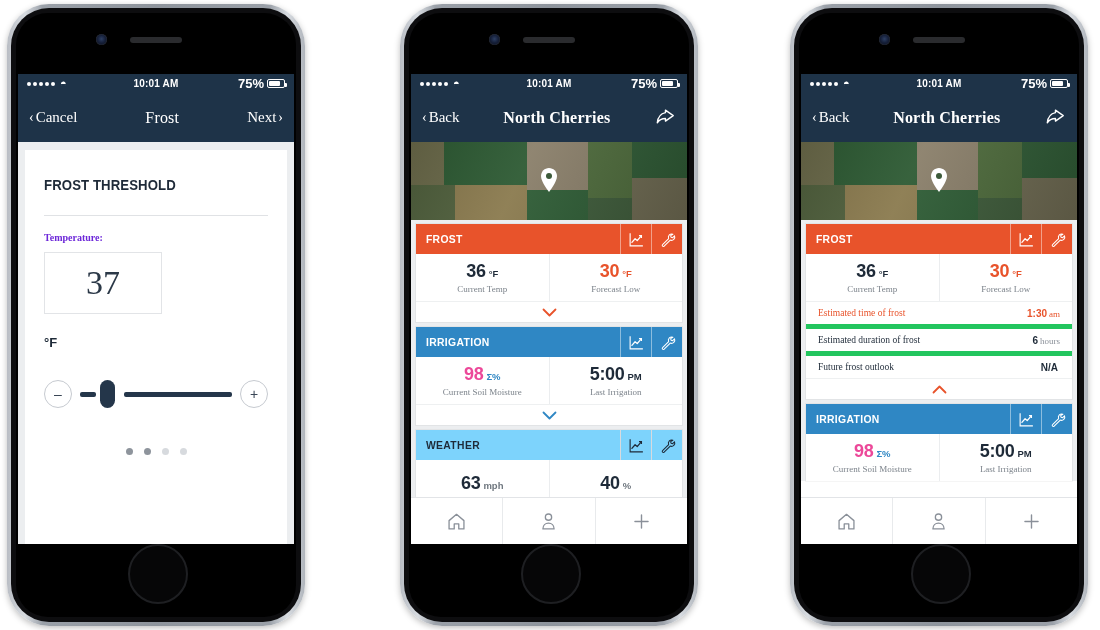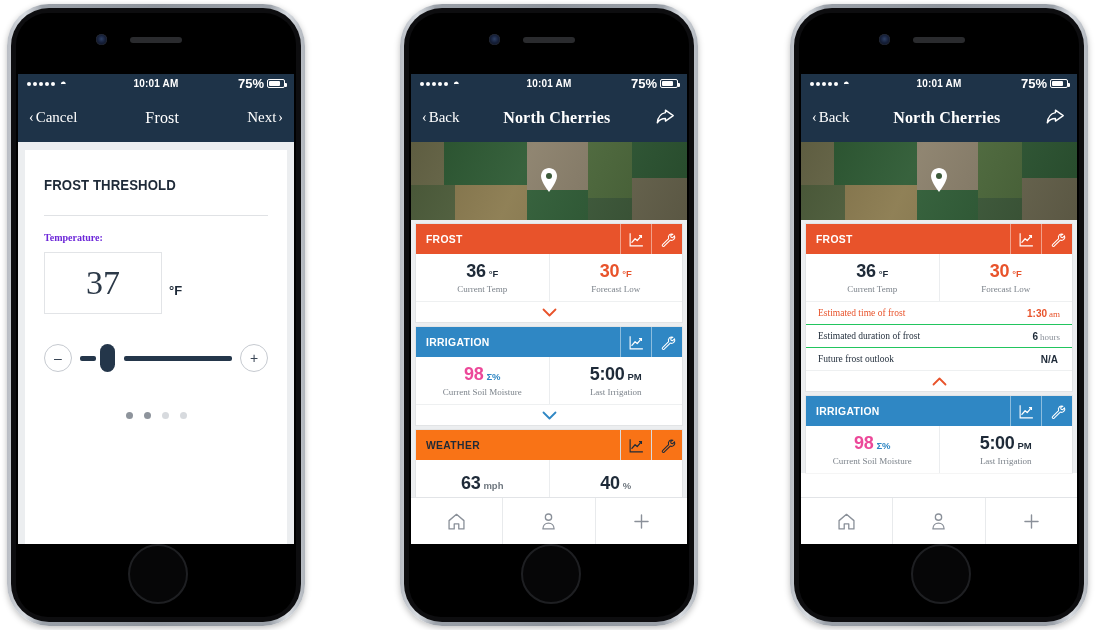--- a/index.html
+++ b/index.html
@@ -95,21 +95,21 @@
   }
   .p1-desc{
     font-family:"Liberation Serif", serif;
     font-size:11.5px;line-height:16px;color:#22303f;margin:0;
   }
   .p1-div{height:1px;background:#e0e2e5;margin:22px 0 0;}
   .p1-templabel{
     font-family:"Liberation Serif", serif;
     font-weight:bold;font-size:10px;color:#6d28d9;margin:16px 0 9px;
   }
-  .temp-row{display:flex;align-items:center;gap:7px;}
+  .temp-row{display:flex;align-items:flex-start;gap:7px;flex-direction:column;}
   .temp-box{
     width:118px;height:62px;border:1px solid #e2e4e7;background:#fff;
     display:flex;align-items:center;justify-content:center;box-sizing:border-box;
   }
   .temp-val{font-family:"Liberation Serif", serif;font-size:34px;color:#2b3847;line-height:1;}
   .temp-unit{font-family:"Liberation Sans", sans-serif;font-weight:bold;font-size:13px;color:#1e2a38;margin-top:14px;}
   .slider-row{display:flex;align-items:center;margin-top:30px;gap:0;}
   .circ-btn{
     width:28px;height:28px;border-radius:50%;border:1px solid #c6cad0;
     display:flex;align-items:center;justify-content:center;
@@ -129,21 +129,21 @@
   .pin{position:absolute;left:50%;top:26px;margin-left:-9px;width:18px;height:24px;}
 
   
   .cardwrap{background:#eceef0;padding:4px 5px 0;box-sizing:border-box;}
   .card{background:#fff;margin-bottom:5px;box-shadow:0 0 0 1px rgba(0,0,0,.04);}
   .card-head{
     height:30px;display:flex;align-items:stretch;color:#fff;
   }
   .card-head.frost{background:#e8532b;}
   .card-head.irr{background:#2f87c4;}
-  .card-head.wx{background:#f97316;color:#1e2a38;}
+  .card-head.wx{background:#7dd3fc;color:#1e2a38;}
   .card-title{
     flex:1;display:flex;align-items:center;padding-left:11px;
     font-weight:bold;font-size:11.5px;letter-spacing:.4px;
     transform:scaleX(.9);transform-origin:left center;
   }
   .hd-ico{
     width:30px;display:flex;align-items:center;justify-content:center;
     border-left:1px solid rgba(255,255,255,.45);
   }
   .card-head.wx .hd-ico{border-left:1px solid #d8dade;}
@@ -158,21 +158,21 @@
   .stat-s{font-size:9.5px;font-weight:bold;color:#1e2a38;}
   .stat-s.orange{color:#e8532b;}
   .stat-s.blue{color:#2f87c4;}
   .stat-s.gray{color:#6f777f;font-weight:bold;}
   .stat-l{font-family:"Liberation Serif", serif;font-size:9px;color:#7c838b;margin-top:2px;}
   .expander{height:20px;border-top:1px solid #eef0f1;display:flex;align-items:center;justify-content:center;}
   .expander svg{width:15px;height:9px;}
   .detail-rows{border-top:1px solid #eef0f1;}
   .drow{
     display:flex;align-items:center;justify-content:space-between;
-    padding:0 12px;height:22px;border-bottom:1px solid #22c55e;
+    padding:0 12px;height:22px;border-bottom:5px solid #22c55e;
     font-family:"Liberation Serif", serif;font-size:9.5px;color:#1e2a38;
   }
   .drow:last-child{border-bottom:none;}
   .drow.hi .dk{color:#e8532b;}
   .dv{font-family:"Liberation Sans", sans-serif;font-weight:bold;font-size:10px;color:#1e2a38;}
   .drow.hi .dv{color:#e8532b;}
   .dv .u{font-family:"Liberation Serif", serif;font-weight:normal;font-size:9px;color:#8a9099;margin-left:2px;}
   .drow.hi .dv .u{color:#e8532b;}
 
   

